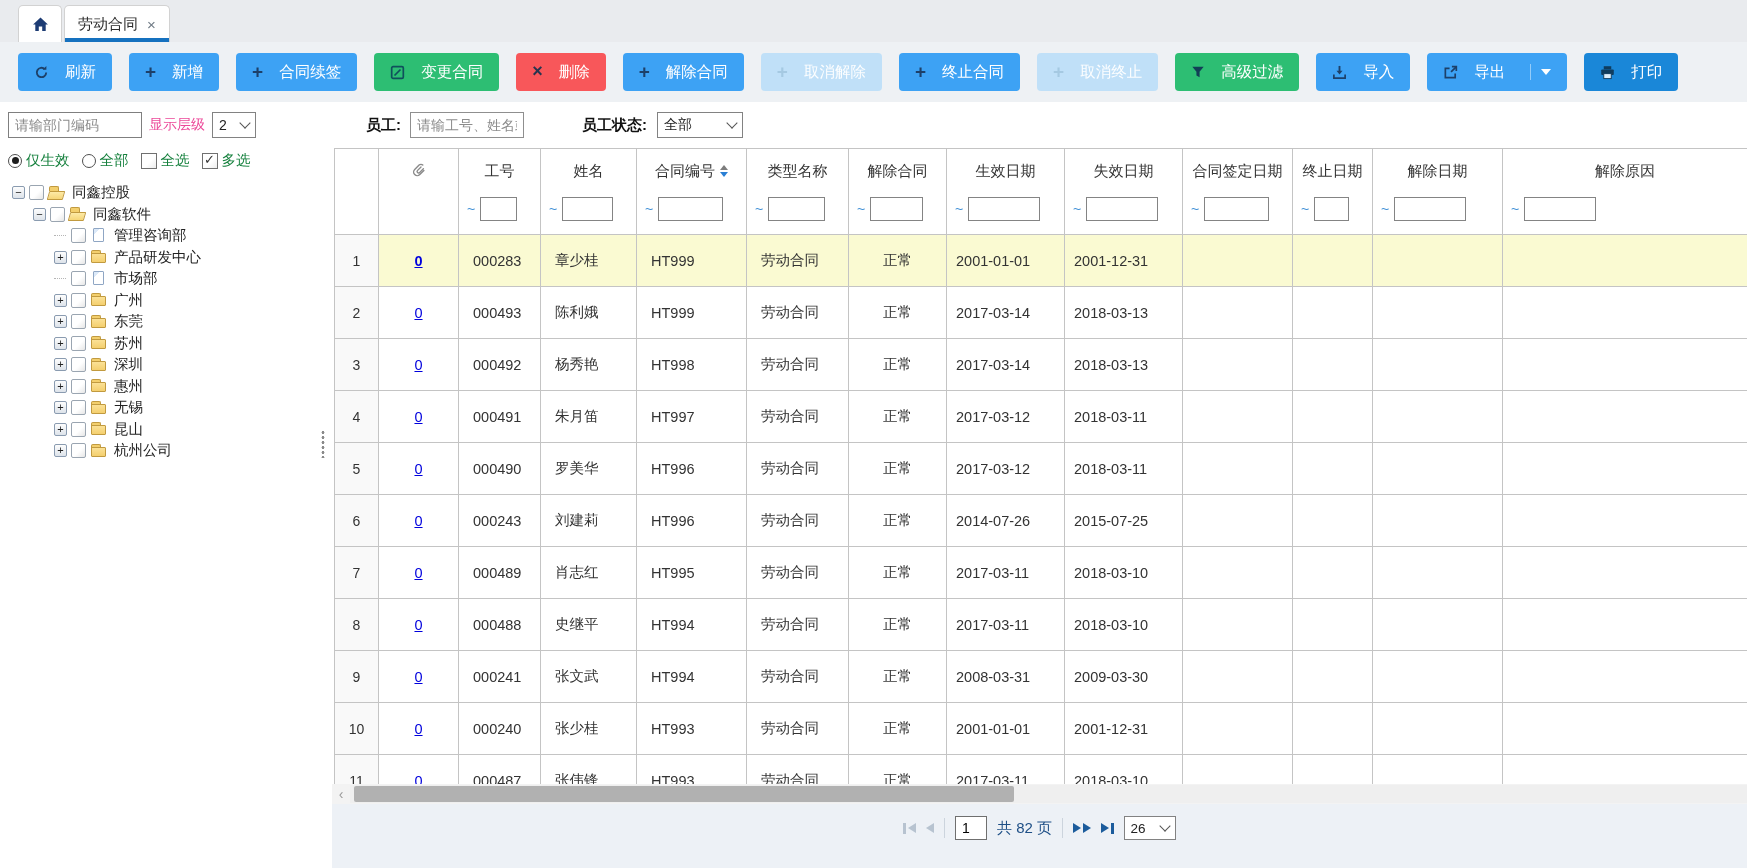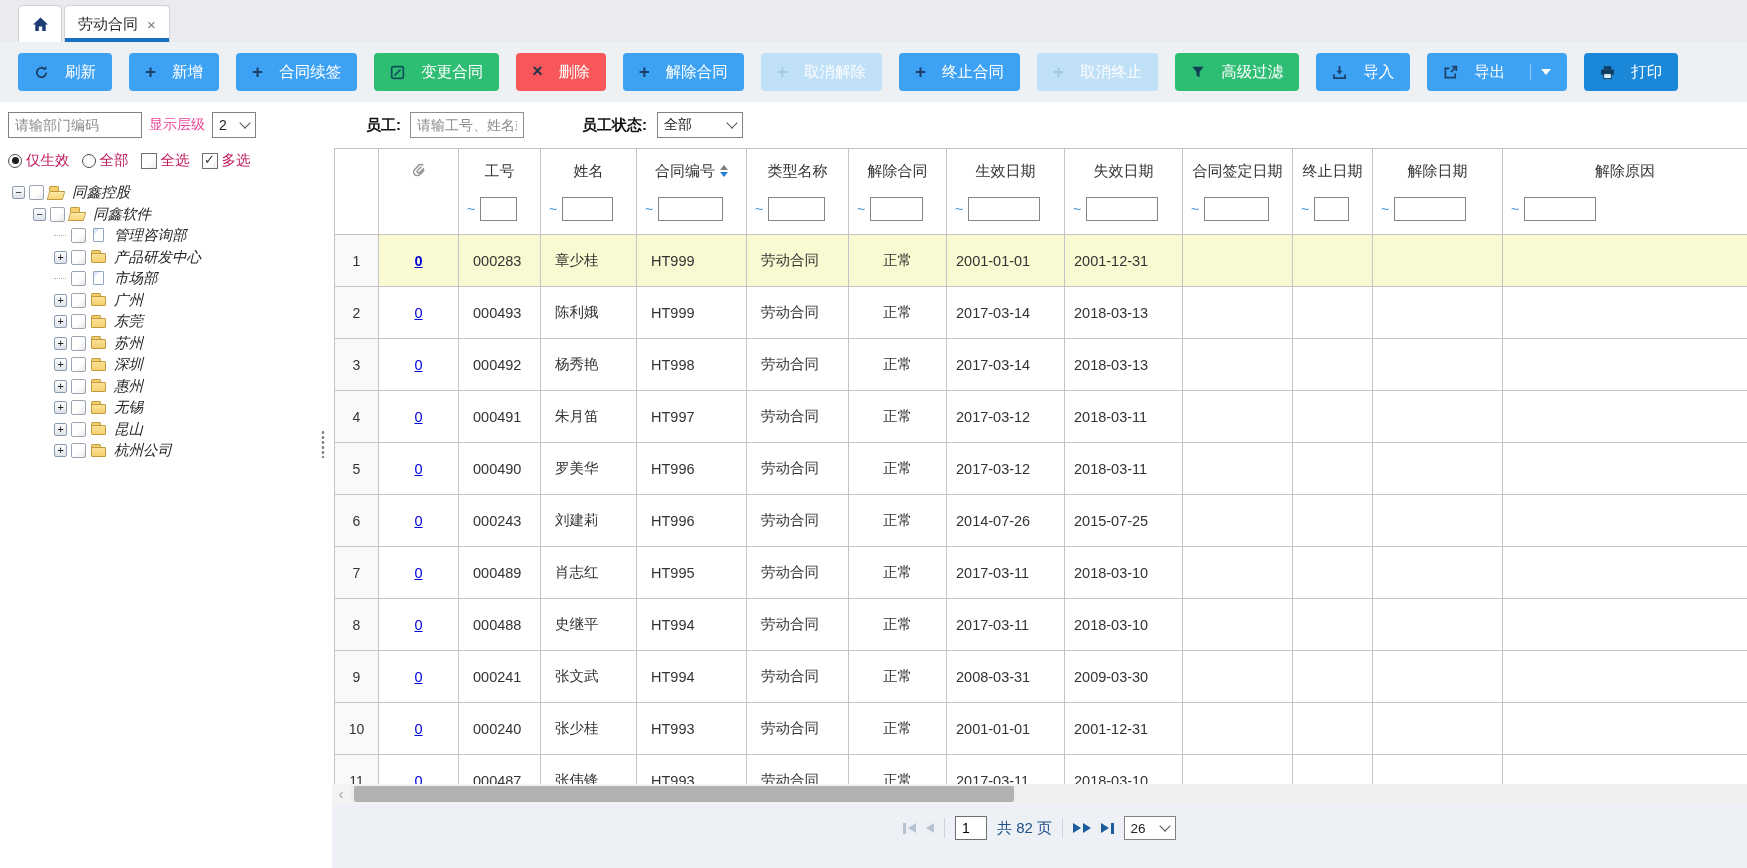--- a/index.html
+++ b/index.html
@@ -37,32 +37,32 @@
            padding:10px 0 0 8px;border-right:1px solid #ececec;}
   .side-row1{display:flex;align-items:center;gap:7px;}
   .dept-input{width:134px;height:26px;border:1px solid #7f7f7f;box-sizing:border-box;padding:0 6px;font-size:14px;font-family:inherit;}
   .dept-input::placeholder{color:#8c8c8c;}
   .lvl-label{font-size:14px;color:#ec4899;}
   .fselect{border:1px solid #828282;background:#fff;height:26px;box-sizing:border-box;display:inline-flex;
            align-items:center;justify-content:space-between;padding:0 6px;font-size:14px;color:#222;cursor:pointer;}
   .chev{width:7px;height:7px;border-right:1.5px solid #555;border-bottom:1.5px solid #555;
         transform:rotate(45deg);margin-top:-4px;margin-left:6px;flex:none;}
   .sel-level{width:44px;}
-  .side-row2{display:flex;align-items:center;margin-top:13px;font-size:14.5px;color:#be185d;gap:4px;flex-wrap:nowrap;}
+  .side-row2{display:flex;align-items:center;margin-top:13px;font-size:14.5px;color:#15803d;gap:4px;flex-wrap:nowrap;}
   .radio{width:14px;height:14px;border:1px solid #4f4f4f;border-radius:50%;display:inline-flex;
          align-items:center;justify-content:center;flex:none;box-sizing:border-box;}
   .radio.checked::after{content:"";width:7px;height:7px;border-radius:50%;background:#1d1d1d;}
   .cbx{width:16px;height:16px;border:1px solid #707070;background:linear-gradient(135deg,#fff 55%,#ececec);
        display:inline-flex;align-items:center;justify-content:center;flex:none;box-sizing:border-box;font-size:13px;color:#333;}
   .cbx.checked::after{content:"\2713";margin-top:-2px;}
   .opt-label{margin-right:8px;}
 
   
   .tree{margin-top:12px;}
-  .tnode{display:flex;align-items:center;height:21.5px;font-size:14.5px;color:#222;cursor:pointer;font-style:italic;}
+  .tnode{display:flex;align-items:center;height:21.5px;font-size:14.5px;color:#222;cursor:pointer;}
   .tnode.lvl0{padding-left:4px;}
   .tnode.lvl1{padding-left:25px;}
   .tnode.lvl2{padding-left:46px;}
   .exp{width:13px;height:13px;margin-right:4px;flex:none;position:relative;box-sizing:border-box;}
   .exp.minus,.exp.plus{border:1px solid #8a9bb0;border-radius:2px;background:linear-gradient(#fdfdfd,#dde3ea);
         font-size:11px;line-height:10px;text-align:center;color:#222;}
   .exp.minus::after{content:"\2212";}
   .exp.plus::after{content:"+";}
   .exp.leaf::after{content:"";position:absolute;left:0;top:6px;width:12px;border-top:1px dotted #b5b5b5;}
   .cb{width:15px;height:15px;border:1px solid #9aa5b1;border-radius:2px;margin-right:4px;flex:none;

